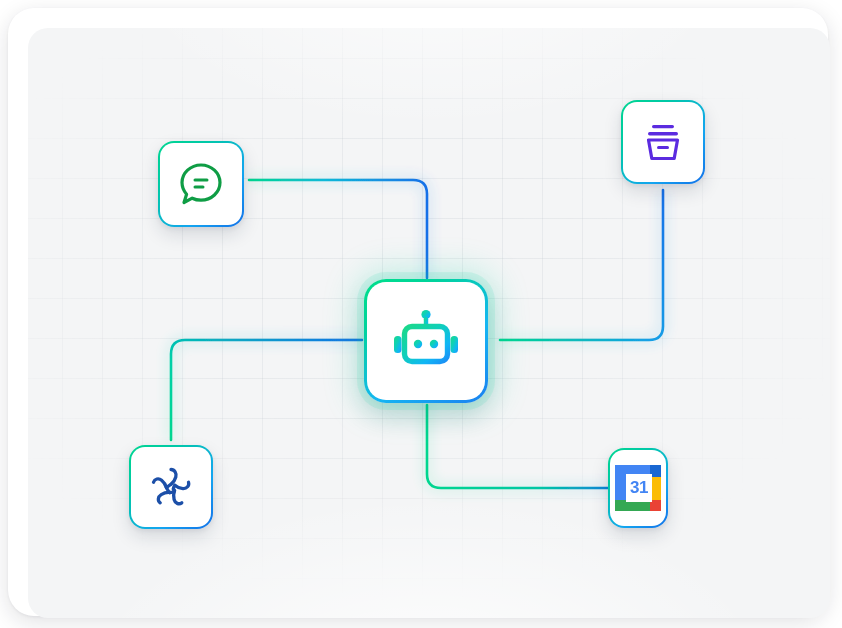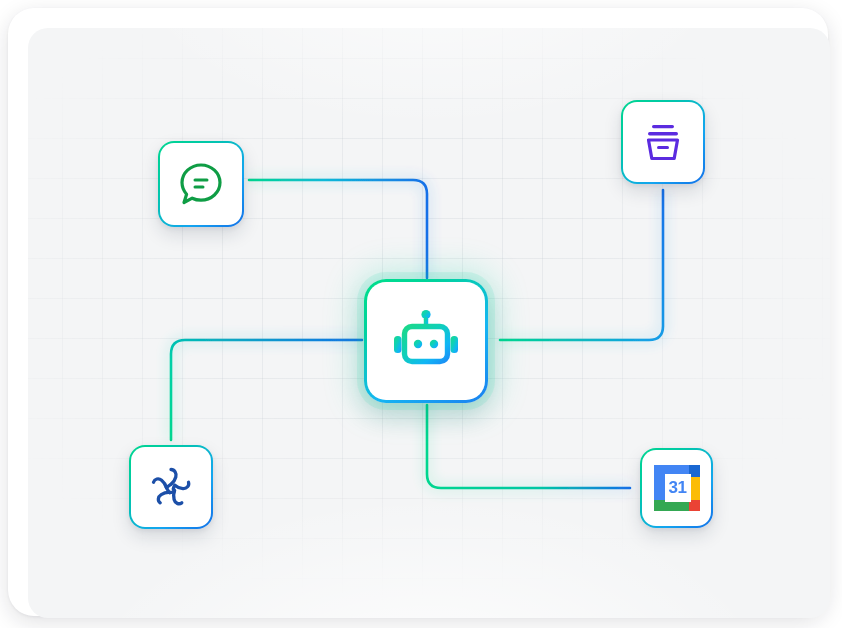--- a/index.html
+++ b/index.html
@@ -102,21 +102,21 @@
   }
   .node.hub .node-inner { border-radius: 19px; }
 
   .node.small { width: 84px; height: 84px; }
   .node.cal   { width: 78px; height: 78px; }
 
   
   #node-chat    { left: 158px; top: 141px; width: 86px; height: 86px; }
   #node-archive { left: 621px; top: 100px; width: 84px; height: 84px; }
   #node-star    { left: 129px; top: 445px; width: 84px; height: 84px; }
-  #node-cal     { left: 640px; top: 448px; width: 73px; height: 80px; }
+  #node-cal     { left: 608px; top: 448px; width: 60px; height: 80px; }
   #node-hub     { left: 364px; top: 279px; width: 124px; height: 124px; }
 
   .icon-svg { display: block; }
 
   
   .gcal {
     position: relative;
     width: 46px;
     height: 46px;
   }

